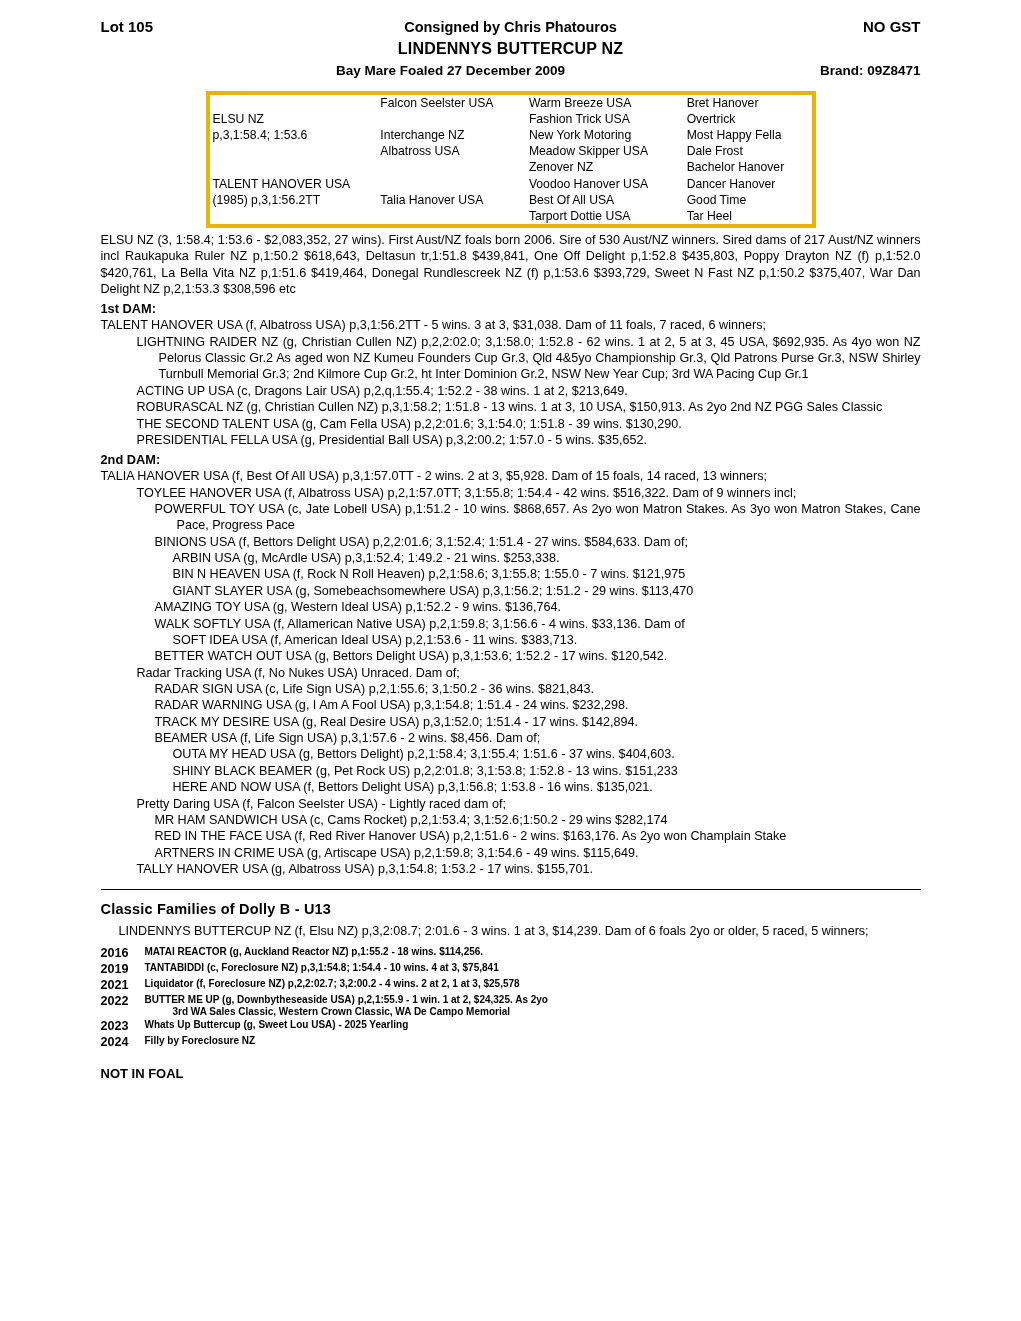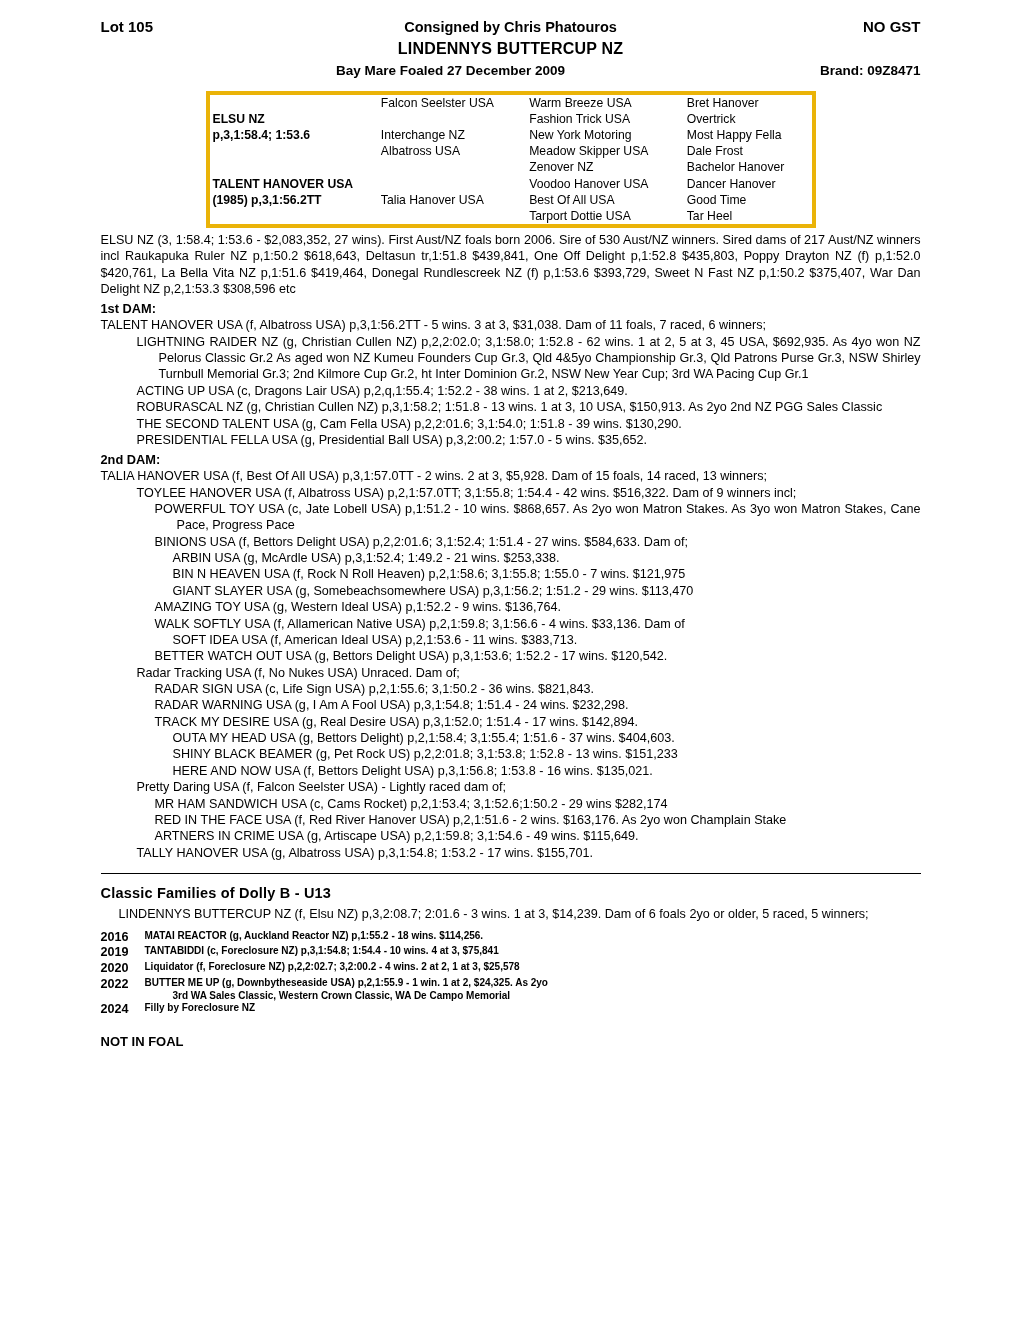--- a/index.html
+++ b/index.html
@@ -71,21 +71,21 @@
   }
   .ped td {
     vertical-align: top;
     padding: 0 3px;
     white-space: nowrap;
   }
   .c1 { width: 168px; }
   .c2 { width: 150px; }
   .c3 { width: 160px; }
   .c4 { width: 128px; }
-  .bold { font-weight: bold; }
+  .bold { font-weight: normal; }
   .pad-top { padding-top: 2px; }
 
   
   .sec { margin-top: 4px; }
   p.just {
     margin: 0;
     text-align: justify;
     font-size: 12.6px;
     line-height: 1.30;
   }
@@ -225,20 +225,21 @@
       <p class="just hang4">BIN N HEAVEN USA (f, Rock N Roll Heaven) p,2,1:58.6; 3,1:55.8; 1:55.0 - 7 wins. $121,975</p>
       <p class="just hang4">GIANT SLAYER USA (g, Somebeachsomewhere USA) p,3,1:56.2; 1:51.2 - 29 wins. $113,470</p>
       <p class="just hang3">AMAZING TOY USA (g, Western Ideal USA) p,1:52.2 - 9 wins. $136,764.</p>
       <p class="just hang3">WALK SOFTLY USA (f, Allamerican Native USA) p,2,1:59.8; 3,1:56.6 - 4 wins. $33,136. Dam of</p>
       <p class="just hang4">SOFT IDEA USA (f, American Ideal USA) p,2,1:53.6 - 11 wins. $383,713.</p>
       <p class="just hang3">BETTER WATCH OUT USA (g, Bettors Delight USA) p,3,1:53.6; 1:52.2 - 17 wins. $120,542.</p>
       <p class="just hang2">Radar Tracking USA (f, No Nukes USA) Unraced. Dam of;</p>
       <p class="just hang3">RADAR SIGN USA (c, Life Sign USA) p,2,1:55.6; 3,1:50.2 - 36 wins. $821,843.</p>
       <p class="just hang3">RADAR WARNING USA (g, I Am A Fool USA) p,3,1:54.8; 1:51.4 - 24 wins. $232,298.</p>
       <p class="just hang3">TRACK MY DESIRE USA (g, Real Desire USA) p,3,1:52.0; 1:51.4 - 17 wins. $142,894.</p>
+      <p class="just hang3">BEAMER USA (f, Life Sign USA) p,3,1:57.6 - 2 wins. $8,456. Dam of;</p>
       <p class="just hang4">OUTA MY HEAD USA (g, Bettors Delight) p,2,1:58.4; 3,1:55.4; 1:51.6 - 37 wins. $404,603.</p>
       <p class="just hang4">SHINY BLACK BEAMER (g, Pet Rock US) p,2,2:01.8; 3,1:53.8; 1:52.8 - 13 wins. $151,233</p>
       <p class="just hang4">HERE AND NOW USA (f, Bettors Delight USA) p,3,1:56.8; 1:53.8 - 16 wins. $135,021.</p>
       <p class="just hang2">Pretty Daring USA (f, Falcon Seelster USA) - Lightly raced dam of;</p>
       <p class="just hang3">MR HAM SANDWICH USA (c, Cams Rocket) p,2,1:53.4; 3,1:52.6;1:50.2 - 29 wins $282,174</p>
       <p class="just hang3">RED IN THE FACE USA (f, Red River Hanover USA) p,2,1:51.6 - 2 wins. $163,176. As 2yo won Champlain Stake</p>
       <p class="just hang3">ARTNERS IN CRIME USA (g, Artiscape USA) p,2,1:59.8; 3,1:54.6 - 49 wins. $115,649.</p>
       <p class="just hang2">TALLY HANOVER USA (g, Albatross USA) p,3,1:54.8; 1:53.2 - 17 wins. $155,701.</p>
     </div>
 
@@ -253,31 +254,35 @@
 
       <div class="progeny-row">
         <div class="progeny-year">2016</div>
         <div class="progeny-text b">MATAI REACTOR (g, Auckland Reactor NZ) p,1:55.2 - 18 wins. $114,256.</div>
       </div>
       <div class="progeny-row">
         <div class="progeny-year">2019</div>
         <div class="progeny-text b">TANTABIDDI (c, Foreclosure NZ) p,3,1:54.8; 1:54.4 - 10 wins. 4 at 3, $75,841</div>
       </div>
       <div class="progeny-row">
-        <div class="progeny-year">2020</div>
+        <div class="progeny-year">2021</div>
         <div class="progeny-text b">Liquidator (f, Foreclosure NZ) p,2,2:02.7; 3,2:00.2 - 4 wins. 2 at 2, 1 at 3, $25,578</div>
       </div>
       <div class="progeny-row">
         <div class="progeny-year">2022</div>
         <div class="progeny-text b">
           <span>BUTTER ME UP (g, Downbytheseaside USA) p,2,1:55.9 - 1 win. 1 at 2, $24,325. As 2yo</span>
           <span class="cont">3rd WA Sales Classic, Western Crown Classic, WA De Campo Memorial</span>
         </div>
       </div>
       <div class="progeny-row">
+        <div class="progeny-year">2023</div>
+        <div class="progeny-text b">Whats Up Buttercup (g, Sweet Lou USA) - 2025 Yearling</div>
+      </div>
+      <div class="progeny-row">
         <div class="progeny-year">2024</div>
         <div class="progeny-text b">Filly by Foreclosure NZ</div>
       </div>
     </div>
 
     <p class="notinfoal">NOT IN FOAL</p>
 
   </div>
 </div>
 

